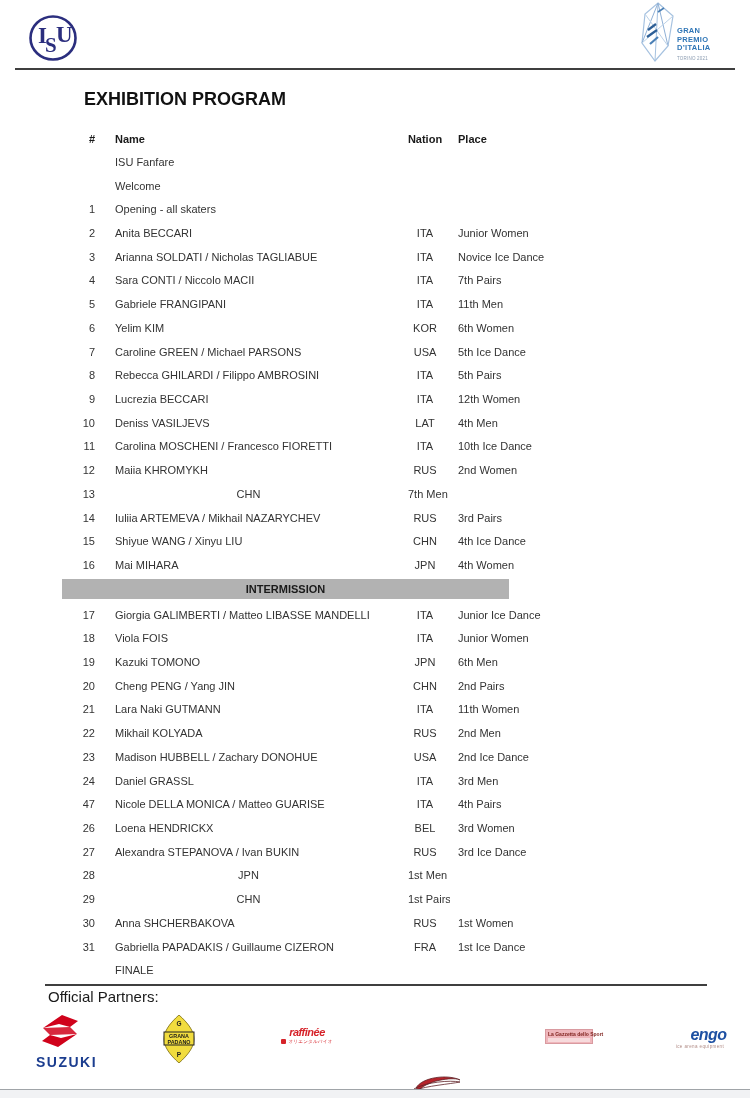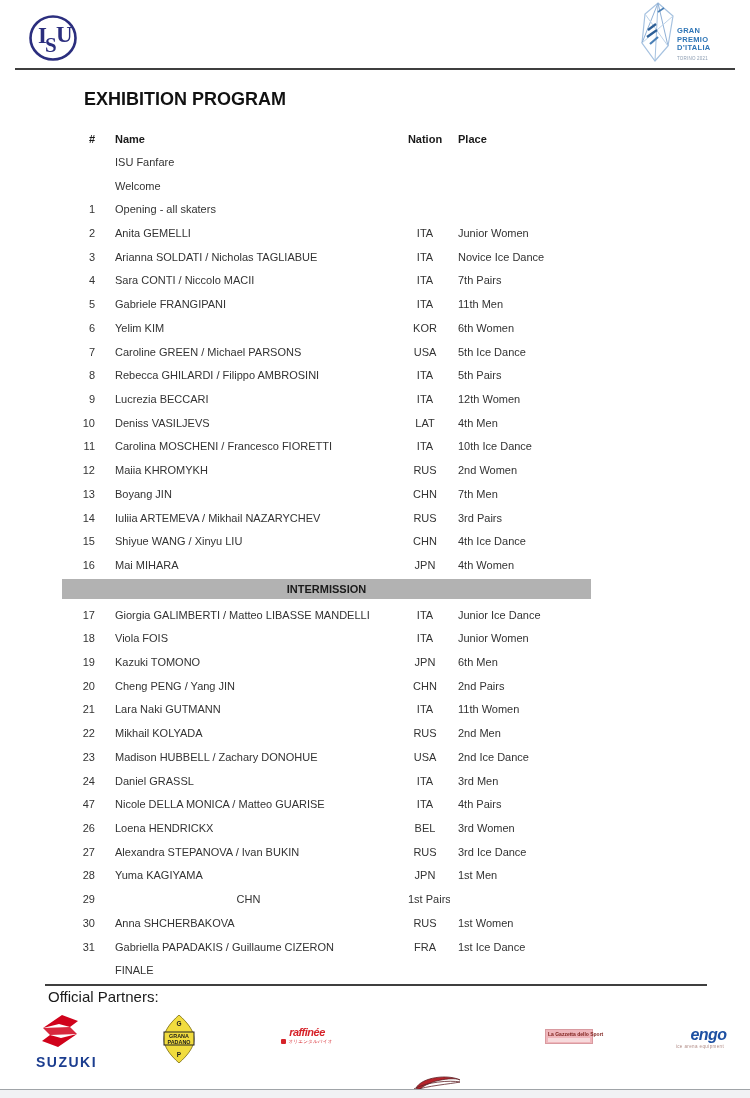--- a/index.html
+++ b/index.html
@@ -24,21 +24,21 @@
   .thead, .row{display:grid; grid-template-columns:35px 303px 50px 170px; align-items:center;}
   .thead{position:absolute; left:62px; top:128px; width:558px; height:22px; font-size:11px; font-weight:bold; color:#1a1a1a;}
   .tbody{position:absolute; left:62px; top:150px; width:558px;}
   .row{height:23.73px; font-size:11px; color:#333;}
   .cell{overflow:hidden; white-space:nowrap;}
   .col-num{text-align:right; padding-right:2px;}
   .col-name{padding-left:18px;}
   .col-nation{text-align:center;}
   .col-place{padding-left:8px;}
   .intermission-row{display:block;}
-  .intermission-bar{width:529px; height:20px; margin-top:2px; background:#b2b2b2;
+  .intermission-bar{width:447px; height:20px; margin-top:2px; background:#b2b2b2;
     font-size:11px; font-weight:bold; color:#1a1a1a; text-align:center; line-height:20px;}
 
   
   .footer-rule{position:absolute; left:45px; top:984px; width:662px; height:2px; background:#3f3f3f;}
   .partners-label{position:absolute; left:48px; top:988px; font-size:15px; color:#1a1a1a;}
   .logo{position:absolute; text-align:center;}
   .suzuki-logo{left:36px; top:1013px; width:48px;}
   .suzuki-word{font-size:14px; font-weight:bold; color:#1b3d8f; letter-spacing:1.5px; margin-top:1px;}
   .grana-logo{left:162px; top:1015px; width:34px;}
   .raffinee-logo{left:272px; top:1026px; width:70px;}
@@ -121,21 +121,21 @@
         <div class="cell col-place"></div>
       </div>
       <div class="row">
         <div class="cell col-num">1</div>
         <div class="cell col-name">Opening - all skaters</div>
         <div class="cell col-nation"></div>
         <div class="cell col-place"></div>
       </div>
       <div class="row">
         <div class="cell col-num">2</div>
-        <div class="cell col-name">Anita GEMELLI</div>
+        <div class="cell col-name">Anita BECCARI</div>
         <div class="cell col-nation">ITA</div>
         <div class="cell col-place">Junior Women</div>
       </div>
       <div class="row">
         <div class="cell col-num">3</div>
         <div class="cell col-name">Arianna SOLDATI / Nicholas TAGLIABUE</div>
         <div class="cell col-nation">ITA</div>
         <div class="cell col-place">Novice Ice Dance</div>
       </div>
       <div class="row">
@@ -187,21 +187,20 @@
         <div class="cell col-place">10th Ice Dance</div>
       </div>
       <div class="row">
         <div class="cell col-num">12</div>
         <div class="cell col-name">Maiia KHROMYKH</div>
         <div class="cell col-nation">RUS</div>
         <div class="cell col-place">2nd Women</div>
       </div>
       <div class="row">
         <div class="cell col-num">13</div>
-        <div class="cell col-name">Boyang JIN</div>
         <div class="cell col-nation">CHN</div>
         <div class="cell col-place">7th Men</div>
       </div>
       <div class="row">
         <div class="cell col-num">14</div>
         <div class="cell col-name">Iuliia ARTEMEVA / Mikhail NAZARYCHEV</div>
         <div class="cell col-nation">RUS</div>
         <div class="cell col-place">3rd Pairs</div>
       </div>
       <div class="row">
@@ -280,21 +279,20 @@
         <div class="cell col-place">3rd Women</div>
       </div>
       <div class="row">
         <div class="cell col-num">27</div>
         <div class="cell col-name">Alexandra STEPANOVA / Ivan BUKIN</div>
         <div class="cell col-nation">RUS</div>
         <div class="cell col-place">3rd Ice Dance</div>
       </div>
       <div class="row">
         <div class="cell col-num">28</div>
-        <div class="cell col-name">Yuma KAGIYAMA</div>
         <div class="cell col-nation">JPN</div>
         <div class="cell col-place">1st Men</div>
       </div>
       <div class="row">
         <div class="cell col-num">29</div>
         <div class="cell col-nation">CHN</div>
         <div class="cell col-place">1st Pairs</div>
       </div>
       <div class="row">
         <div class="cell col-num">30</div>

